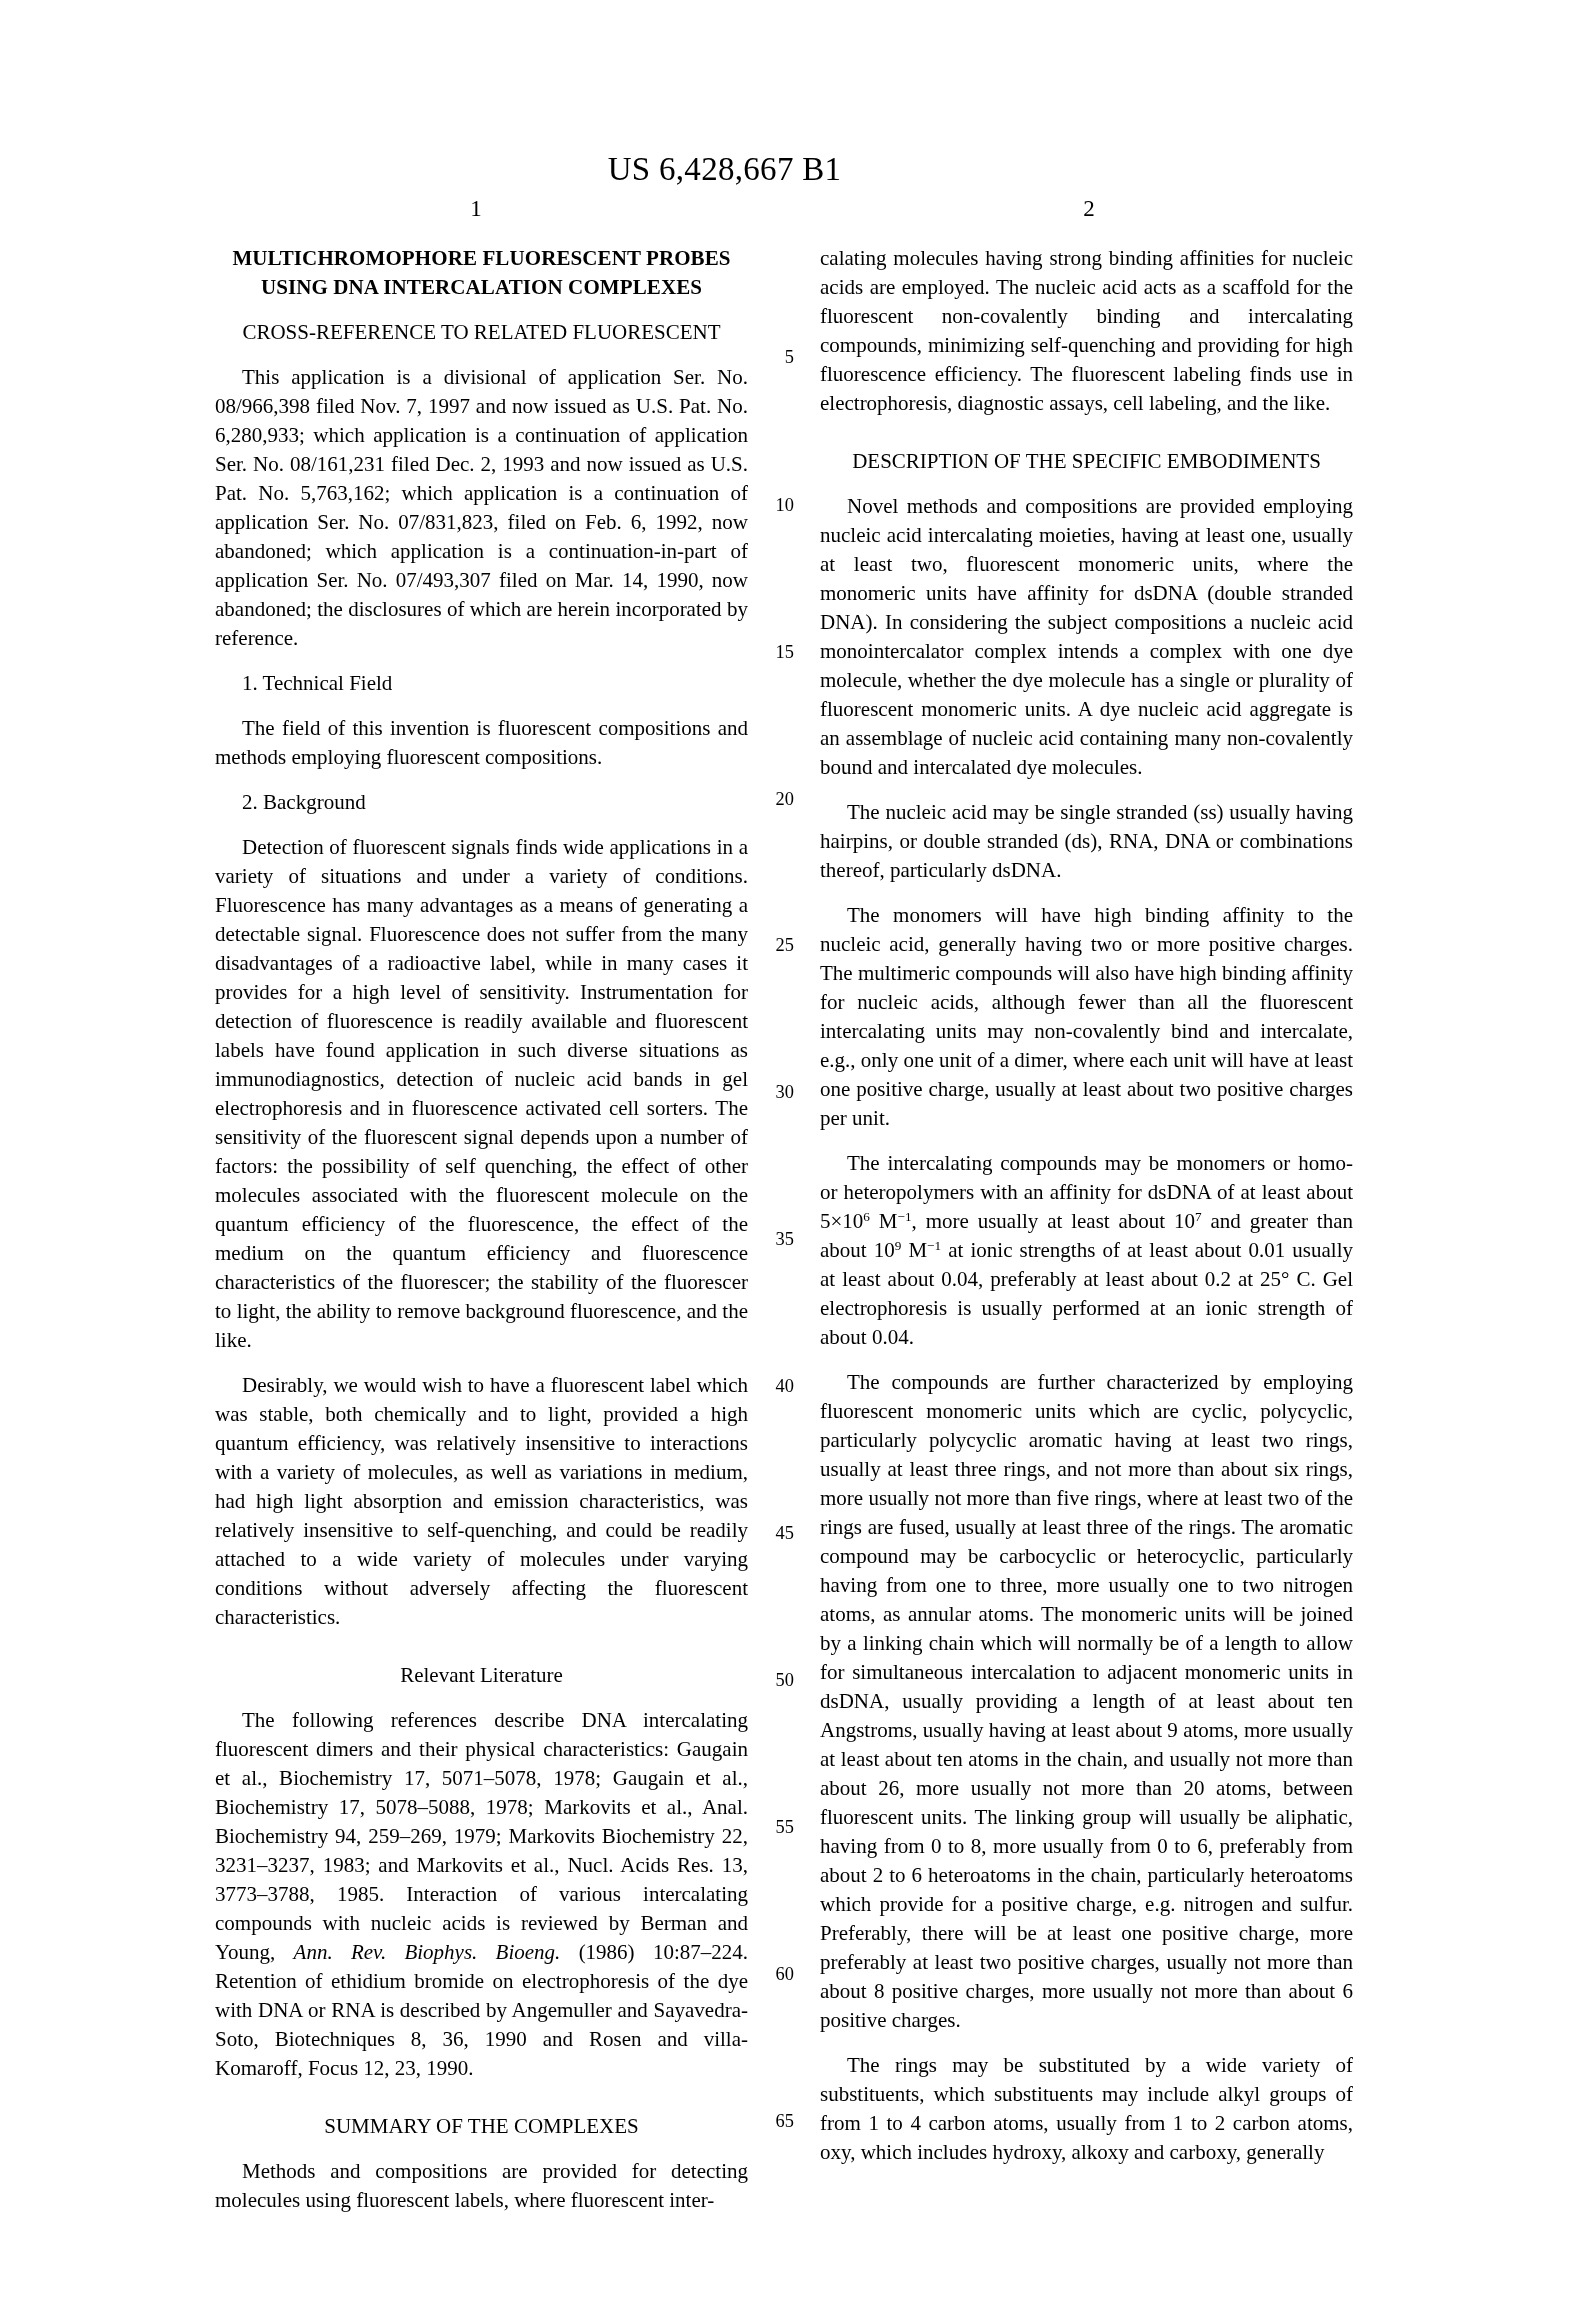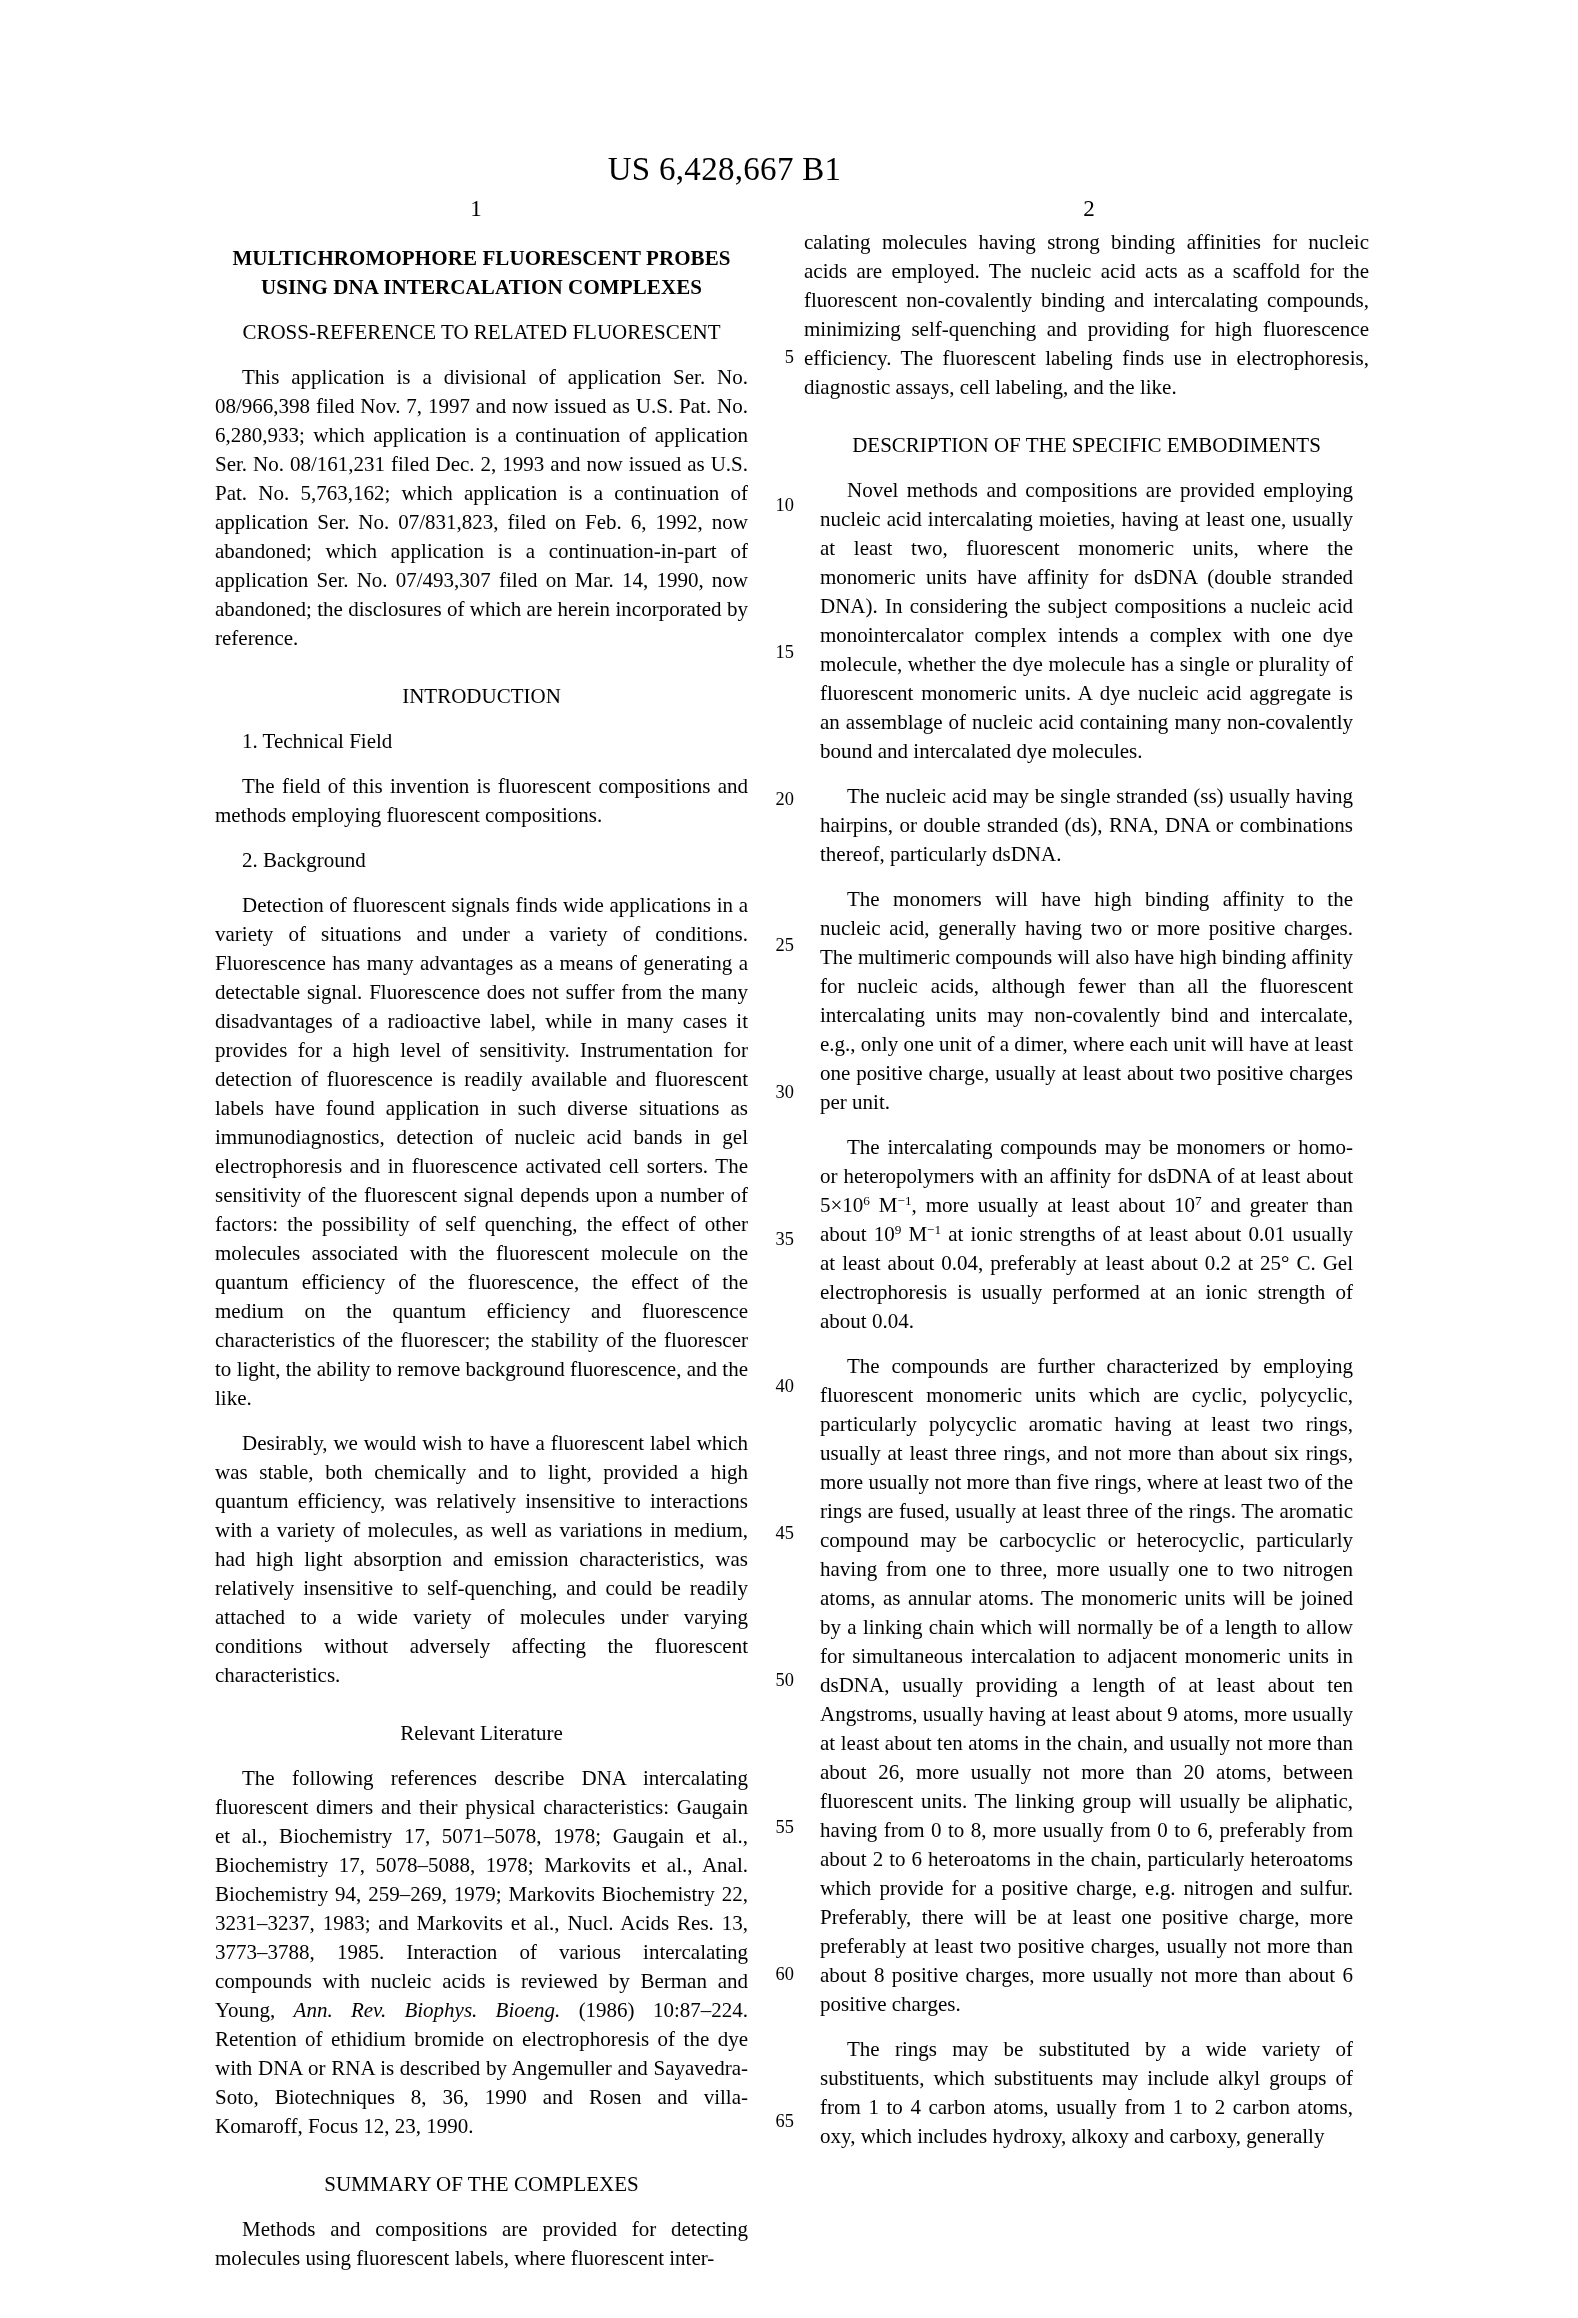--- a/index.html
+++ b/index.html
@@ -78,21 +78,21 @@
     font-size: 21px;
     line-height: 29px;
   }
 
   
   p.para {
     margin: 16px;
     text-indent: 27px;
     text-align: justify;
   }
-  p.flush { margin: 0; text-indent: 0; text-align: justify; }
+  p.flush { margin: 16px; text-indent: 0; text-align: justify; }
 
   .sp-before { margin-top: 29px; }
 
   .ital { font-style: italic; }
 
   sup {
     font-size: 0.63em;
     vertical-align: 0.52em;
     line-height: 0;
   }
@@ -124,21 +124,20 @@
   <div class="col-number right">2</div>
 
   <div class="column left">
 
     <div class="hd hd-title">MULTICHROMOPHORE FLUORESCENT PROBES USING DNA INTERCALATION COMPLEXES</div>
 
     <div class="hd hd-section">CROSS-REFERENCE TO RELATED FLUORESCENT</div>
 
     <p class="para">This application is a divisional of application Ser. No. 08/966,398 filed Nov. 7, 1997 and now issued as U.S. Pat. No. 6,280,933; which application is a continuation of application Ser. No. 08/161,231 filed Dec. 2, 1993 and now issued as U.S. Pat. No. 5,763,162; which application is a continuation of application Ser. No. 07/831,823, filed on Feb. 6, 1992, now abandoned; which application is a continuation-in-part of application Ser. No. 07/493,307 filed on Mar. 14, 1990, now abandoned; the disclosures of which are herein incorporated by reference.</p>
 
-    <div class="hd hd-section sp-before">INTRODUCTION</div>
 
     <p class="para">1. Technical Field</p>
 
     <p class="para">The field of this invention is fluorescent compositions and methods employing fluorescent compositions.</p>
 
     <p class="para">2. Background</p>
 
     <p class="para">Detection of fluorescent signals finds wide applications in a variety of situations and under a variety of conditions. Fluorescence has many advantages as a means of generating a detectable signal. Fluorescence does not suffer from the many disadvantages of a radioactive label, while in many cases it provides for a high level of sensitivity. Instrumentation for detection of fluorescence is readily available and fluorescent labels have found application in such diverse situations as immunodiagnostics, detection of nucleic acid bands in gel electrophoresis and in fluorescence activated cell sorters. The sensitivity of the fluorescent signal depends upon a number of factors: the possibility of self quenching, the effect of other molecules associated with the fluorescent molecule on the quantum efficiency of the fluorescence, the effect of the medium on the quantum efficiency and fluorescence characteristics of the fluorescer; the stability of the fluorescer to light, the ability to remove background fluorescence, and the like.</p>
 
     <p class="para">Desirably, we would wish to have a fluorescent label which was stable, both chemically and to light, provided a high quantum efficiency, was relatively insensitive to interactions with a variety of molecules, as well as variations in medium, had high light absorption and emission characteristics, was relatively insensitive to self-quenching, and could be readily attached to a wide variety of molecules under varying conditions without adversely affecting the fluorescent characteristics.</p>

